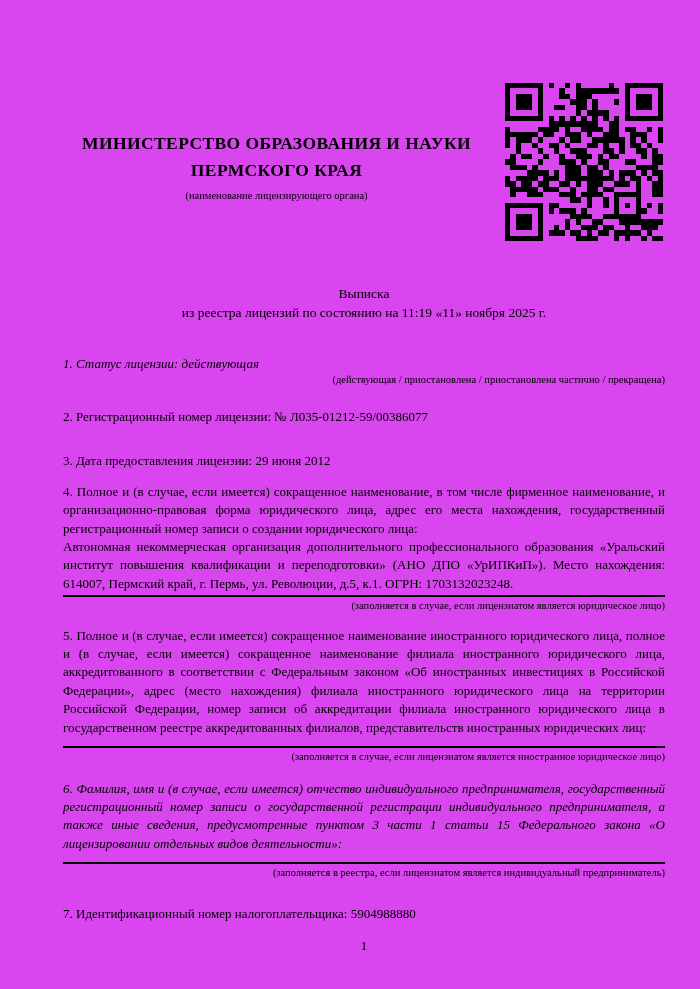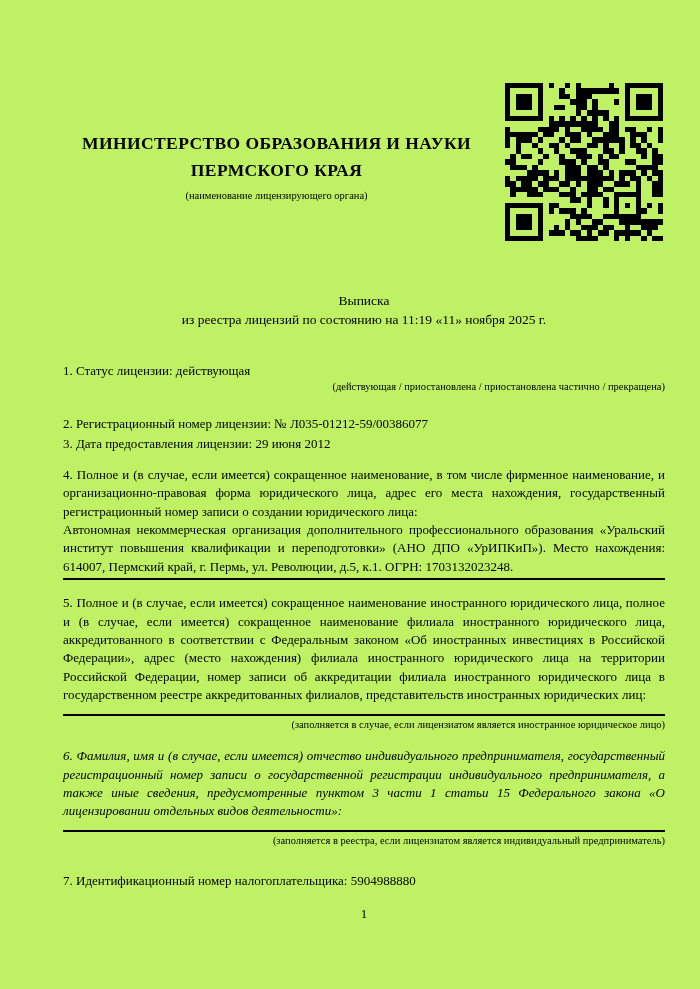--- a/index.html
+++ b/index.html
@@ -1,21 +1,21 @@
 <!DOCTYPE html>
 <html><head>
 <meta charset="utf-8">
 <style>
   * { margin: 0; padding: 0; box-sizing: border-box; }
   html, body { background: #e8e8e8; }
   .page {
     position: relative;
     width: 700px;
     height: 989px;
-    background: #bef264;
+    background: #d946ef;
     color: #000000;
     font-family: "Liberation Serif", "DejaVu Serif", serif;
     overflow: hidden;
   }
   .ministry-block {
     position: absolute;
     left: 63px;
     top: 130px;
     width: 427px;
     text-align: center;
@@ -36,28 +36,28 @@
     position: absolute;
     left: 505px;
     top: 83px;
     width: 158px;
     height: 158px;
   }
   .qr-block svg { display: block; width: 158px; height: 158px; }
   .content {
     position: absolute;
     left: 63px;
-    top: 291px;
+    top: 284px;
     width: 602px;
     font-size: 13px;
     line-height: 18.4px;
   }
   .doc-title { text-align: center; font-size: 13.5px; line-height: 19px; }
-  .item-line { margin-top: 2px; }
-  .item-line.first { margin-top: 33px; }
+  .item-line { margin-top: 26px; }
+  .item-line.first { margin-top: 33px; font-style: italic; }
   .item-line.second { margin-top: 21px; }
   .small-caption {
     text-align: right;
     font-size: 10.5px;
     line-height: 13.5px;
   }
   .para {
     text-align: justify;
     margin-top: 12px;
   }
@@ -547,20 +547,21 @@
     <div class="item-line first">1. Статус лицензии: действующая</div>
     <div class="small-caption">(действующая / приостановлена / приостановлена частично / прекращена)</div>
 
     <div class="item-line second">2. Регистрационный номер лицензии: № Л035-01212-59/00386077</div>
 
     <div class="item-line">3. Дата предоставления лицензии: 29 июня 2012</div>
 
     <div class="para">4. Полное и (в случае, если имеется) сокращенное наименование, в том числе фирменное наименование, и организационно-правовая форма юридического лица, адрес его места нахождения, государственный регистрационный номер записи о создании юридического лица:</div>
     <div class="para value">Автономная некоммерческая организация дополнительного профессионального образования «Уральский институт повышения квалификации и переподготовки» (АНО ДПО «УрИПКиП»). Место нахождения: 614007, Пермский край, г. Пермь, ул. Революции, д.5, к.1. ОГРН: 1703132023248.</div>
     <div class="rule"></div>
+    <div class="small-caption rule-caption">(заполняется в случае, если лицензиатом является юридическое лицо)</div>
 
     <div class="para item5-para">5. Полное и (в случае, если имеется) сокращенное наименование иностранного юридического лица, полное и (в случае, если имеется) сокращенное наименование филиала иностранного юридического лица, аккредитованного в соответствии с Федеральным законом «Об иностранных инвестициях в Российской Федерации», адрес (место нахождения) филиала иностранного юридического лица на территории Российской Федерации, номер записи об аккредитации филиала иностранного юридического лица в государственном реестре аккредитованных филиалов, представительств иностранных юридических лиц:</div>
     <div class="rule gap-before"></div>
     <div class="small-caption rule-caption">(заполняется в случае, если лицензиатом является иностранное юридическое лицо)</div>
 
     <div class="para item6-para">6. Фамилия, имя и (в случае, если имеется) отчество индивидуального предпринимателя, государственный регистрационный номер записи о государственной регистрации индивидуального предпринимателя, а также иные сведения, предусмотренные пунктом 3 части 1 статьи 15 Федерального закона «О лицензировании отдельных видов деятельности»:</div>
     <div class="rule gap-before"></div>
     <div class="small-caption rule-caption">(заполняется в реестра, если лицензиатом является индивидуальный предприниматель)</div>
 
     <div class="item-line item7-line">7. Идентификационный номер налогоплательщика: 5904988880</div>

